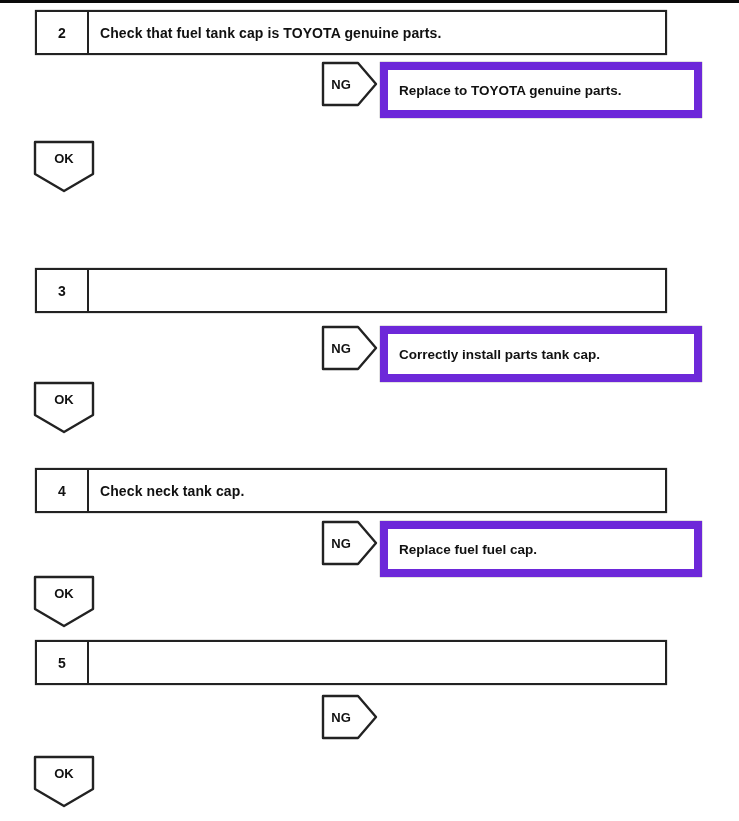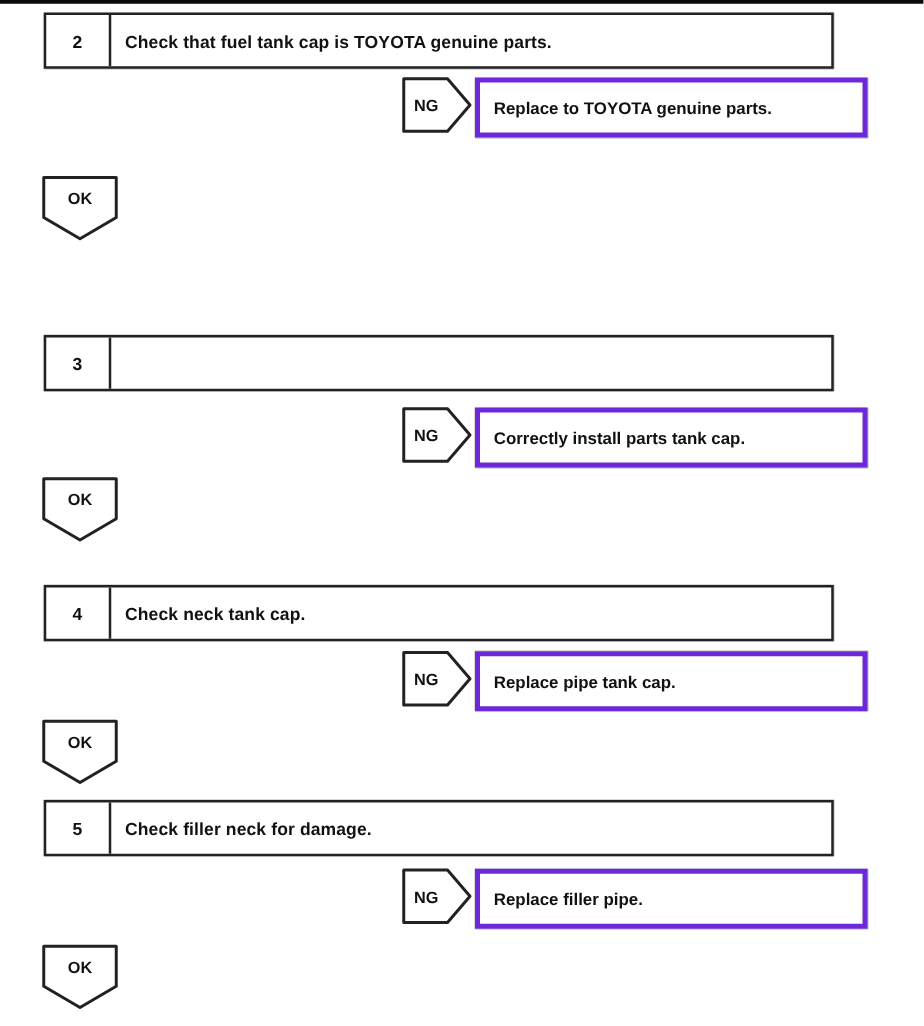--- a/index.html
+++ b/index.html
@@ -56,21 +56,21 @@
     height: 46px;
     margin-left: 25px;
   }
   .ng-svg { position: absolute; left: 0; top: 0; display: block; }
   .ng-box {
     position: absolute;
     left: 59px;
     top: 1px;
     width: 295px;
     height: 40px;
-    border: 4px solid #6d28d9;
+    border: 8px solid #6d28d9;
     background: #ffffff;
     display: flex;
     align-items: center;
     padding-left: 11px;
     font-weight: 700;
     font-size: 13.5px;
     color: #111111;
     box-shadow: 0 0 1px #555;
   }
   
@@ -130,38 +130,34 @@
   <div class="step-box" id="s4-box">
     <div class="step-num">4</div>
     <div class="step-text">Check neck tank cap.</div>
   </div>
   <div class="ng-row" id="s4-ng">
     <svg class="ng-svg" width="58" height="46" viewBox="0 0 58 46">
       <polygon points="2,2 37,2 55,23 37,44 2,44" fill="#ffffff" stroke="#222222" stroke-width="2.4" stroke-linejoin="round"></polygon>
       <text x="20" y="28" font-size="13" text-anchor="middle">NG</text>
     </svg>
     <div class="ng-box">
-      <span>Replace pipe tank cap.</span>
+      <span>Replace fuel fuel cap.</span>
     </div>
   </div>
   <svg class="ok-svg" id="s4-ok" width="62" height="54" viewBox="0 0 62 54">
     <polygon points="2,2 60,2 60,34 31,51 2,34" fill="#ffffff" stroke="#222222" stroke-width="2.4" stroke-linejoin="round"></polygon>
     <text x="31" y="23" font-size="13" text-anchor="middle">OK</text>
   </svg>
 
   <div class="step-box" id="s5-box">
     <div class="step-num">5</div>
-    <div class="step-text">Check filler neck for damage.</div>
   </div>
   <div class="ng-row" id="s5-ng">
     <svg class="ng-svg" width="58" height="46" viewBox="0 0 58 46">
       <polygon points="2,2 37,2 55,23 37,44 2,44" fill="#ffffff" stroke="#222222" stroke-width="2.4" stroke-linejoin="round"></polygon>
       <text x="20" y="28" font-size="13" text-anchor="middle">NG</text>
     </svg>
-    <div class="ng-box">
-      <span>Replace filler pipe.</span>
-    </div>
   </div>
   <svg class="ok-svg" id="s5-ok" width="62" height="54" viewBox="0 0 62 54">
     <polygon points="2,2 60,2 60,34 31,51 2,34" fill="#ffffff" stroke="#222222" stroke-width="2.4" stroke-linejoin="round"></polygon>
     <text x="31" y="23" font-size="13" text-anchor="middle">OK</text>
   </svg>
 </div>
 
 </body></html>

